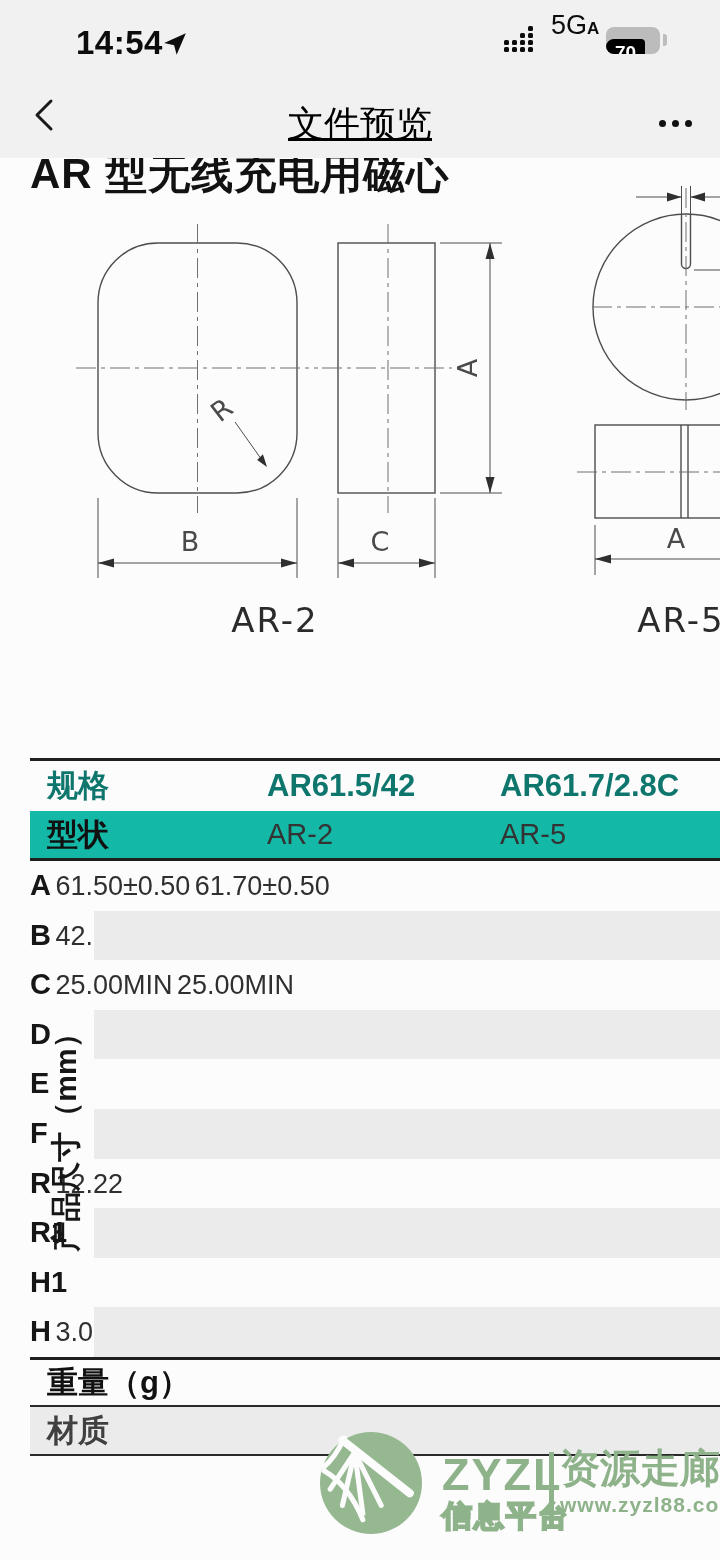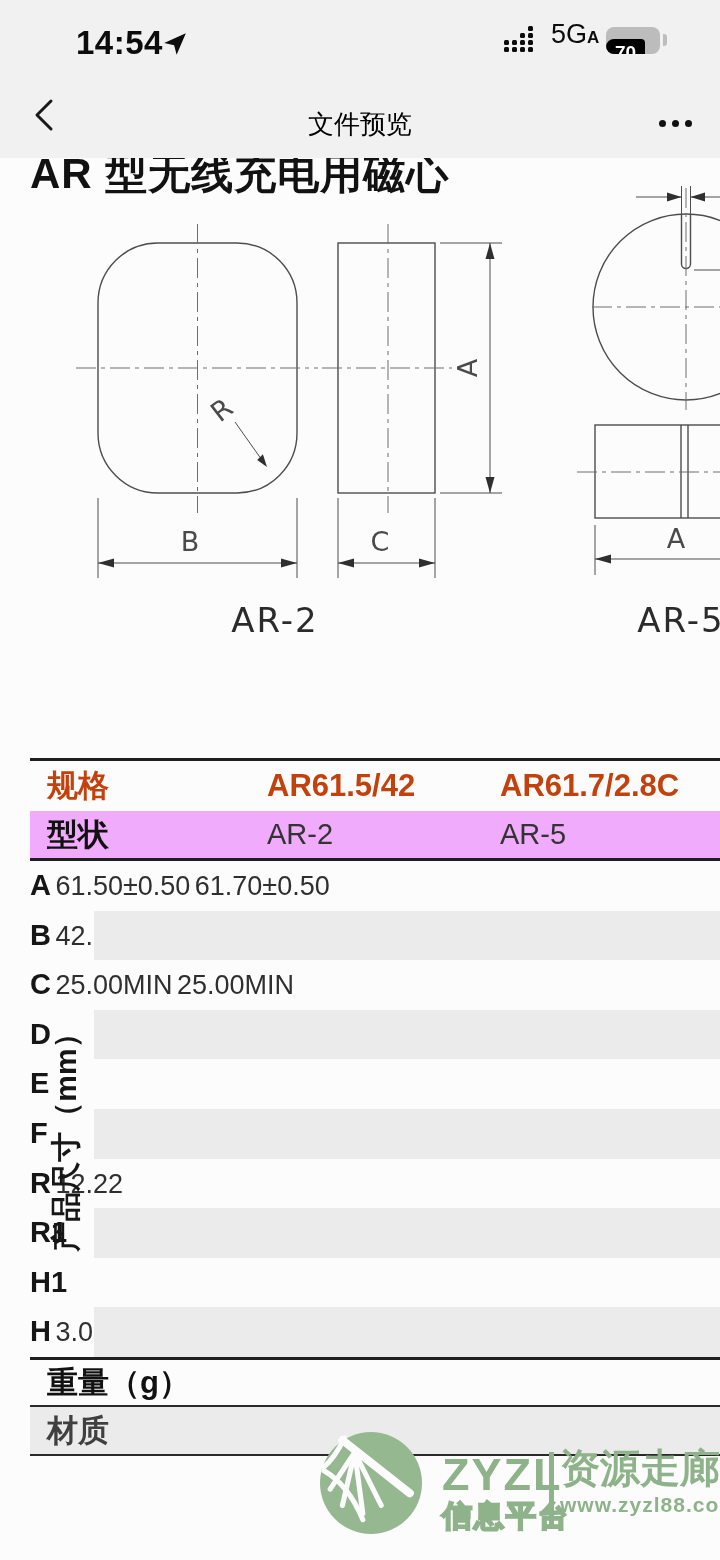--- a/index.html
+++ b/index.html
@@ -6,47 +6,47 @@
   body{width:720px;height:1560px;overflow:hidden;background:#fcfcfc;
        font-family:"Liberation Sans","DejaVu Sans",sans-serif;-webkit-font-smoothing:antialiased;}
   .page{position:relative;width:720px;height:1560px;overflow:hidden;background:#fcfcfc;}
 
   
   .topbar{position:absolute;left:0;top:0;width:720px;height:158px;background:#f2f1f2;z-index:20;}
   .statusbar{position:absolute;left:0;top:0;width:720px;height:70px;}
   .time{position:absolute;left:76px;top:24px;font-size:33px;font-weight:700;color:#0c0c0c;letter-spacing:.5px;}
   .loc{position:absolute;left:162px;top:31px;}
   .sig{position:absolute;left:504px;top:26px;}
-  .net{position:absolute;left:551px;top:19px;font-size:27px;font-weight:500;color:#0c0c0c;}
+  .net{position:absolute;left:551px;top:10px;font-size:27px;font-weight:500;color:#0c0c0c;}
   .net small{font-size:17px;font-weight:700;}
   .batt{position:absolute;left:606px;top:27px;width:54px;height:27px;border-radius:8px;background:#bcbcbc;overflow:hidden;}
   .batt .fill{position:absolute;left:0;top:12px;width:39px;height:32px;background:#000;border-radius:8px 4px 4px 8px;
        color:#fff;font-size:19px;font-weight:700;text-align:center;line-height:27px;}
   .batt-nub{position:absolute;left:663px;top:34px;width:4px;height:12px;border-radius:0 3px 3px 0;background:#bdbdbd;}
 
   .navbar{position:absolute;left:0;top:70px;width:720px;height:88px;}
   .back{position:absolute;left:26px;top:25px;width:40px;height:40px;cursor:pointer;}
   .nav-title{position:absolute;left:0;top:0;width:720px;text-align:center;line-height:108px;
-       font-size:26px;font-weight:500;color:#000;}
+       font-size:36px;font-weight:500;color:#000;text-decoration:underline;}
   .more{position:absolute;right:28px;top:50px;display:flex;gap:6px;cursor:pointer;}
   .more i{width:7px;height:7px;border-radius:50%;background:#111;display:block;}
 
   
   .doc{position:absolute;left:0;top:0;width:716px;height:1560px;background:#fcfcfc;z-index:1;}
   .doc-title{position:absolute;left:30px;top:146px;font-size:42px;font-weight:800;color:#121212;
        letter-spacing:1px;white-space:nowrap;}
   .drawing{position:absolute;left:0;top:170px;}
 
   
   .tbl{position:absolute;left:30px;top:758px;width:690px;border-top:3px solid #1f1f1f;}
   .row{position:relative;}
   .row span{position:absolute;white-space:nowrap;}
   .spec-row{height:50px;}
-  .spec-row span{line-height:50px;font-weight:700;font-size:31px;color:#c2410c;}
-  .shape-row{height:47px;background:#f0abfc;border-bottom:3px solid #1f1f1f;text-align:right;}
+  .spec-row span{line-height:50px;font-weight:700;font-size:31px;color:#0f766e;}
+  .shape-row{height:47px;background:#14b8a6;border-bottom:3px solid #1f1f1f;text-align:right;}
   .shape-row .lab{line-height:47px;font-weight:700;font-size:31px;color:#111;}
   .shape-row .val{line-height:47px;font-size:29px;color:#333;}
   .lab{left:17px;}
   .v1{left:237px;}
   .v2{left:470px;}
   .dims{border-bottom:3px solid #1f1f1f;}
   .dim-row{height:49.6px;position:relative;}
   .dim-row.alt::before{content:"";position:absolute;left:64px;right:0;top:0;bottom:0;background:#ecebec;}
   .dim-row .param{left:80px;line-height:49.6px;font-size:29px;font-weight:700;color:#161616;}
   .dim-row .val{line-height:49.6px;font-size:27px;color:#2f2f2f;}

